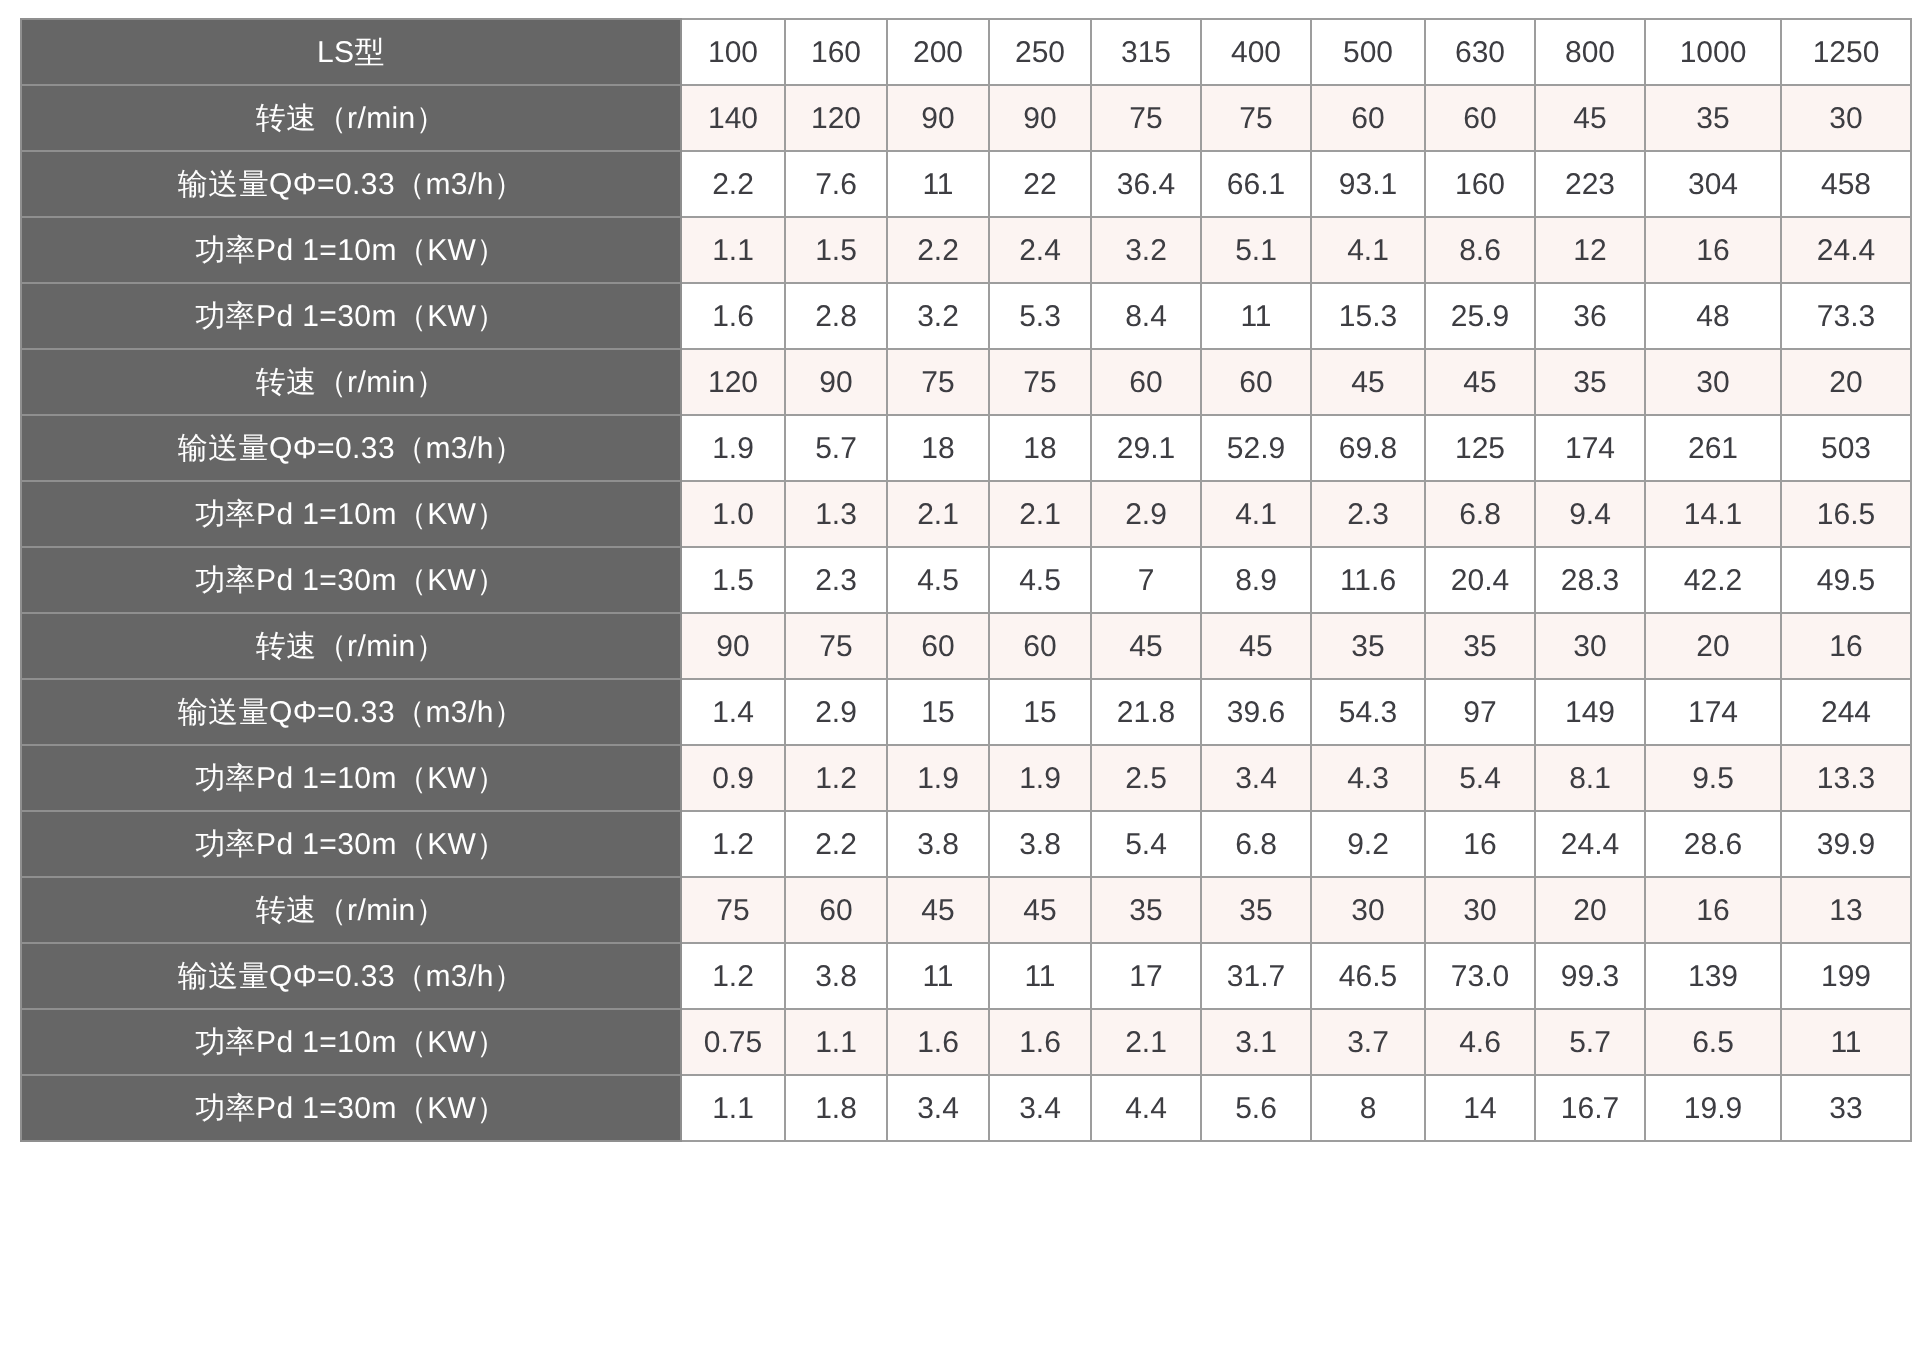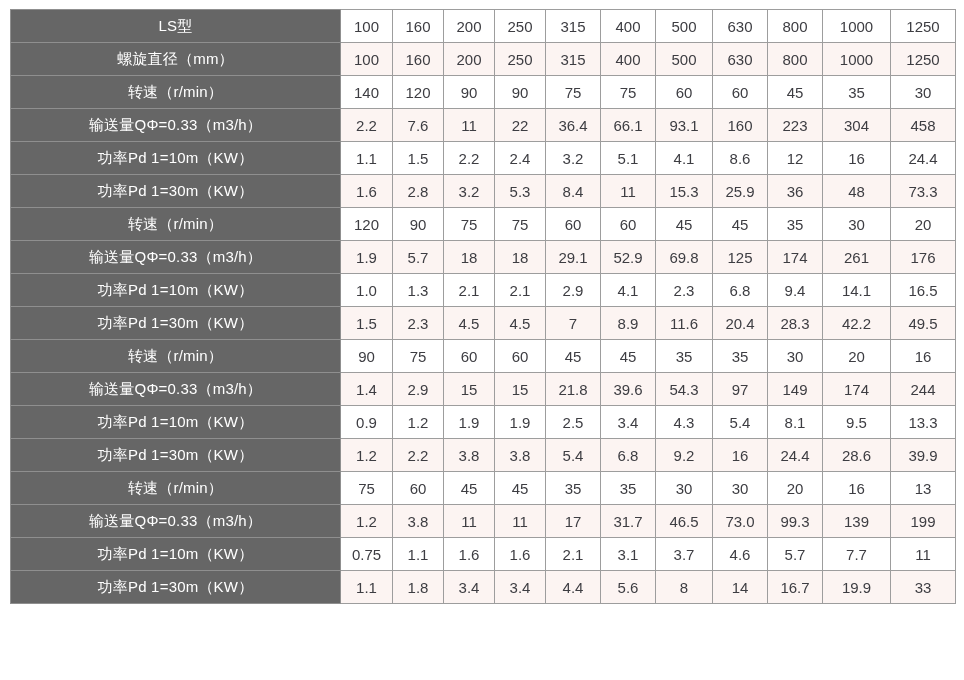--- a/index.html
+++ b/index.html
@@ -73,34 +73,20 @@
           <td>250</td>
           <td>315</td>
           <td>400</td>
           <td>500</td>
           <td>630</td>
           <td>800</td>
           <td>1000</td>
           <td>1250</td>
         </tr>
         <tr>
-          <th>螺旋直径（mm）</th>
-          <td>100</td>
-          <td>160</td>
-          <td>200</td>
-          <td>250</td>
-          <td>315</td>
-          <td>400</td>
-          <td>500</td>
-          <td>630</td>
-          <td>800</td>
-          <td>1000</td>
-          <td>1250</td>
-        </tr>
-        <tr>
           <th>转速（r/min）</th>
           <td>140</td>
           <td>120</td>
           <td>90</td>
           <td>90</td>
           <td>75</td>
           <td>75</td>
           <td>60</td>
           <td>60</td>
           <td>45</td>
@@ -168,21 +154,21 @@
           <td>1.9</td>
           <td>5.7</td>
           <td>18</td>
           <td>18</td>
           <td>29.1</td>
           <td>52.9</td>
           <td>69.8</td>
           <td>125</td>
           <td>174</td>
           <td>261</td>
-          <td>176</td>
+          <td>503</td>
         </tr>
         <tr>
           <th>功率Pd 1=10m（KW）</th>
           <td>1.0</td>
           <td>1.3</td>
           <td>2.1</td>
           <td>2.1</td>
           <td>2.9</td>
           <td>4.1</td>
           <td>2.3</td>
@@ -293,21 +279,21 @@
           <th>功率Pd 1=10m（KW）</th>
           <td>0.75</td>
           <td>1.1</td>
           <td>1.6</td>
           <td>1.6</td>
           <td>2.1</td>
           <td>3.1</td>
           <td>3.7</td>
           <td>4.6</td>
           <td>5.7</td>
-          <td>7.7</td>
+          <td>6.5</td>
           <td>11</td>
         </tr>
         <tr>
           <th>功率Pd 1=30m（KW）</th>
           <td>1.1</td>
           <td>1.8</td>
           <td>3.4</td>
           <td>3.4</td>
           <td>4.4</td>
           <td>5.6</td>

